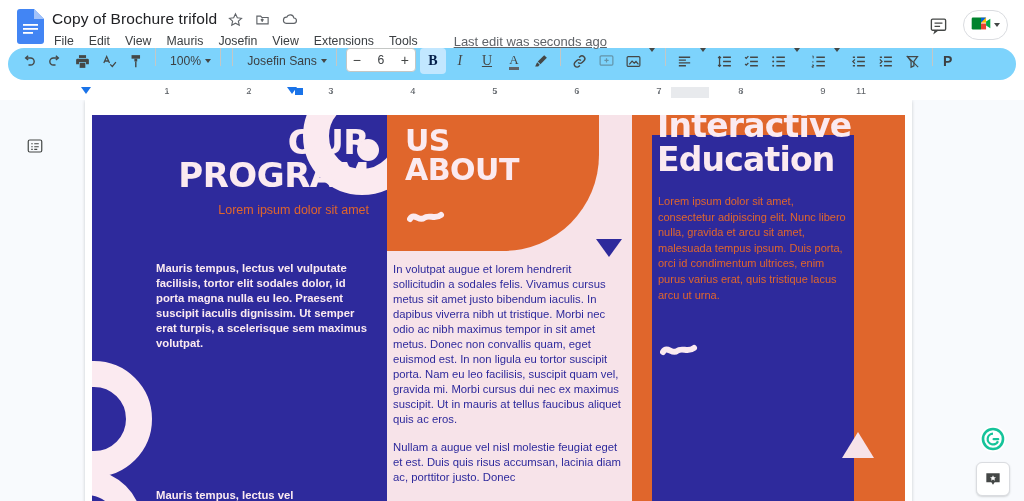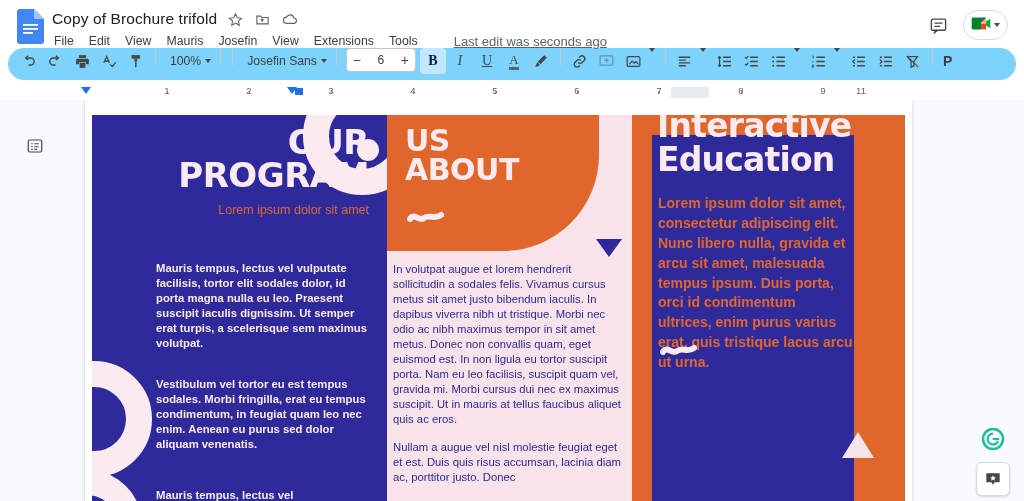--- a/index.html
+++ b/index.html
@@ -439,21 +439,20 @@
         <div class="ring" style="width:116px;height:116px;border-width:26px;left:-56px;top:246px;"></div>
         <div class="ring" style="width:110px;height:110px;border-width:25px;left:-60px;top:355px;"></div>
 
         <div class="hdr" style="position:absolute;left:0;right:18px;top:11px;text-align:right;font-size:34px;">
           <div>OUR</div>
           <div>PROGRAM</div>
         </div>
         <div style="position:absolute;left:0;right:18px;top:88px;text-align:right;font-size:12.5px;color:#e0662c;">Lorem ipsum dolor sit amet</div>
 
         <div class="body-txt" style="position:absolute;left:64px;right:18px;top:146px;font-size:11.3px;color:#fbeaf0;font-weight:700;">Mauris tempus, lectus vel vulputate facilisis, tortor elit sodales dolor, id porta magna nulla eu leo. Praesent suscipit iaculis dignissim. Ut semper erat turpis, a scelerisque sem maximus volutpat.</div>
-        <div class="body-txt" style="position:absolute;left:64px;right:18px;top:262px;font-size:11.3px;color:#fbeaf0;font-weight:700;">Vestibulum vel tortor eu est tempus sodales. Morbi fringilla, erat eu tempus condimentum, in feugiat quam leo nec enim. Aenean eu purus sed dolor aliquam venenatis.</div>
         <div class="body-txt" style="position:absolute;left:64px;right:18px;top:373px;font-size:11.3px;color:#fbeaf0;font-weight:700;">Mauris tempus, lectus vel</div>
       </div>
 
       <div class="panel panel-mid">
         <div style="position:absolute;left:0;top:0;width:212px;height:136px;background:#e0662c;border-bottom-right-radius:96px;"></div>
 
         <div class="hdr" style="position:absolute;left:18px;top:12px;font-size:30px;">
           <div>US</div>
           <div>ABOUT</div>
         </div>
@@ -469,21 +468,21 @@
       </div>
 
       <div class="panel panel-right">
         <div style="position:absolute;left:20px;top:20px;width:202px;bottom:0;background:#2e2a9c;"></div>
 
         <div class="hdr" style="position:absolute;left:25px;right:8px;top:-6px;font-size:33px;letter-spacing:-.8px;line-height:1.04;">
           <div>Interactive</div>
           <div>Education</div>
         </div>
 
-        <div class="body-txt" style="position:absolute;left:26px;width:195px;top:79px;font-size:14px;color:#e0662c;line-height:1.42;font-weight:bold;">Lorem ipsum dolor sit amet, consectetur adipiscing elit. Nunc libero nulla, gravida et arcu sit amet, malesuada tempus ipsum. Duis porta, orci id condimentum ultrices, enim purus varius erat, quis tristique lacus arcu ut urna.</div>
+        <div class="body-txt" style="position:absolute;left:26px;width:195px;top:79px;font-size:11px;color:#e0662c;line-height:1.42;">Lorem ipsum dolor sit amet, consectetur adipiscing elit. Nunc libero nulla, gravida et arcu sit amet, malesuada tempus ipsum. Duis porta, orci id condimentum ultrices, enim purus varius erat, quis tristique lacus arcu ut urna.</div>
 
         <svg class="squiggle" style="left:28px;top:226px" width="38" height="18" viewBox="0 0 38 18">
           <path d="M3 11c4-7 9 3 14-1s11 2 17-3" stroke="#fbeaf0" stroke-width="6" fill="none" stroke-linecap="round"></path>
         </svg>
 
         <div class="tri" style="left:210px;top:317px;border-left:16px solid transparent;border-right:16px solid transparent;border-bottom:26px solid #f7e3e9;"></div>
       </div>
 
     </div>
   </div>

